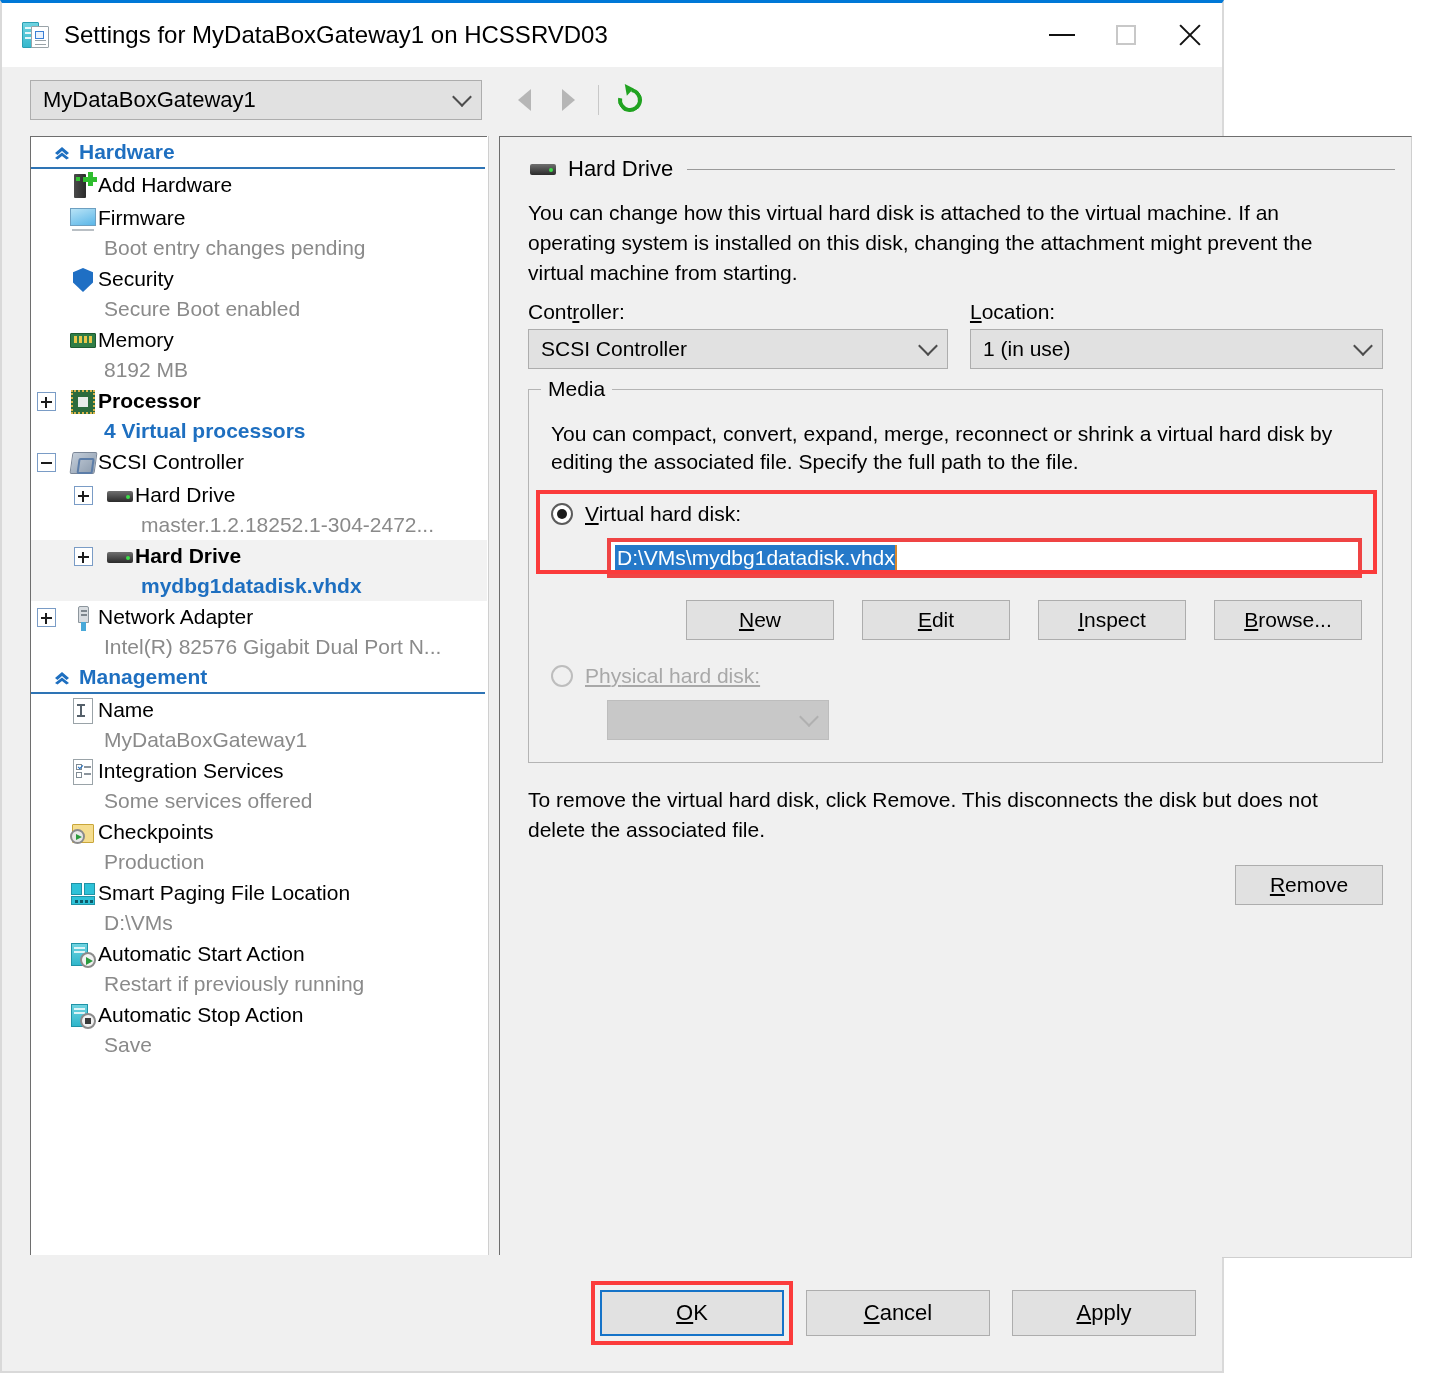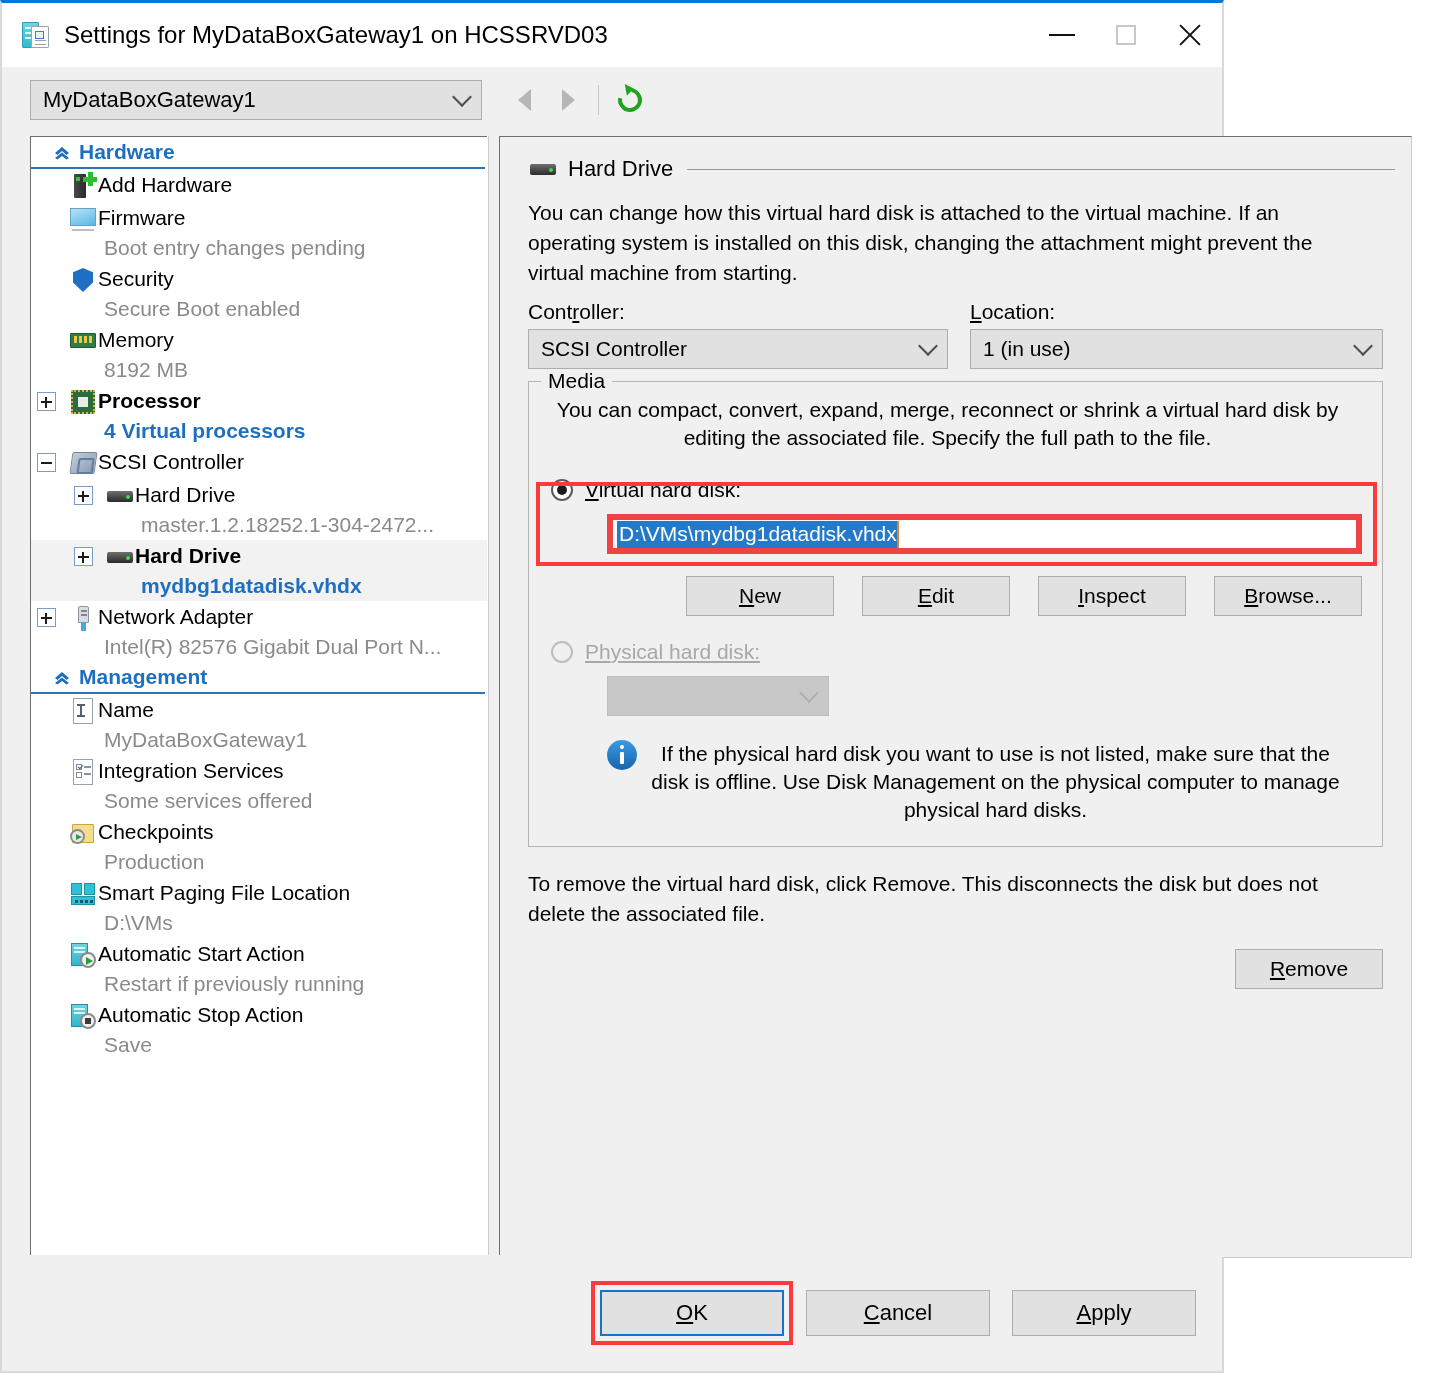--- a/index.html
+++ b/index.html
@@ -364,24 +364,23 @@
   .combo {
     height: 40px; background: #e1e1e1; border: 1px solid #adadad;
     display: flex; align-items: center; justify-content: space-between;
     padding: 0 12px; font-size: 21px; color: #000;
   }
   .combo.disabled { background: #c8c8c8; border-color: #bdbdbd; color: #9a9a9a; }
 
   
   #media-group {
     position: relative;
-    margin: 12px 28px 0 28px;
+    margin: 20px 28px 0 28px;
     border: 1px solid #b4b4b4;
-    padding: 14px 20px 22px 22px;
-    text-align: center;
+    padding: 30px 20px 22px 22px;
   }
   #media-legend {
     position: absolute; top: -13px; left: 12px;
     background: #f0f0f0; padding: 0 7px;
     font-size: 21px; color: #000;
   }
   .radio-row { display: flex; align-items: center; }
   .radio {
     width: 22px; height: 22px; border: 2px solid #5b5b5b; border-radius: 50%;
     background: #ffffff; position: relative; flex: none; margin-right: 12px;
@@ -393,21 +392,21 @@
   .radio.disabled { border-color: #bdbdbd; background: #f0f0f0; }
   .radio-label { font-size: 21px; color: #000; }
   .radio-label.disabled { color: #a8a8a8; text-decoration: underline; }
 
   #vhd-highlight {
     position: absolute; left: 7px; top: 100px; right: 5px; height: 84px;
     border: 4px solid #fb3b3b; pointer-events: none;
   }
   #vhd-input {
     margin: 12px 0 0 56px;
-    height: 40px; background: #ffffff; border: 6px solid #ef4444;
+    height: 40px; background: #ffffff; border: 4px solid #ef4444;
     display: flex; align-items: center; padding-left: 4px;
   }
   #vhd-value {
     font-size: 21px; color: #ffffff; background: #2579c9;
     padding: 1px 0 2px 2px; border-right: 2px solid #d8862b;
     white-space: nowrap;
   }
   #vhd-buttons {
     display: flex; justify-content: flex-end; gap: 28px;
     margin: 22px 0 0 0;
@@ -703,24 +702,20 @@
 
       <div id="phys-block">
         <div class="radio-row">
           <span class="radio disabled"></span>
           <span class="radio-label disabled">Ph<u>y</u>sical hard disk:</span>
         </div>
         <div class="combo disabled" id="phys-combo">
           <span></span>
           <span class="chev dim"></span>
         </div>
-        <div id="info-row">
-          <span class="info-icon"></span>
-          <span class="info-text">If the physical hard disk you want to use is not listed, make sure that the disk is offline. Use Disk Management on the physical computer to manage physical hard disks.</span>
-        </div>
       </div>
 
       <div id="vhd-highlight"></div>
     </div>
 
     <div id="remove-note">To remove the virtual hard disk, click Remove. This disconnects the disk but does not delete the associated file.</div>
     <div id="remove-row">
       <div class="btn"><u>R</u>emove</div>
     </div>
 

